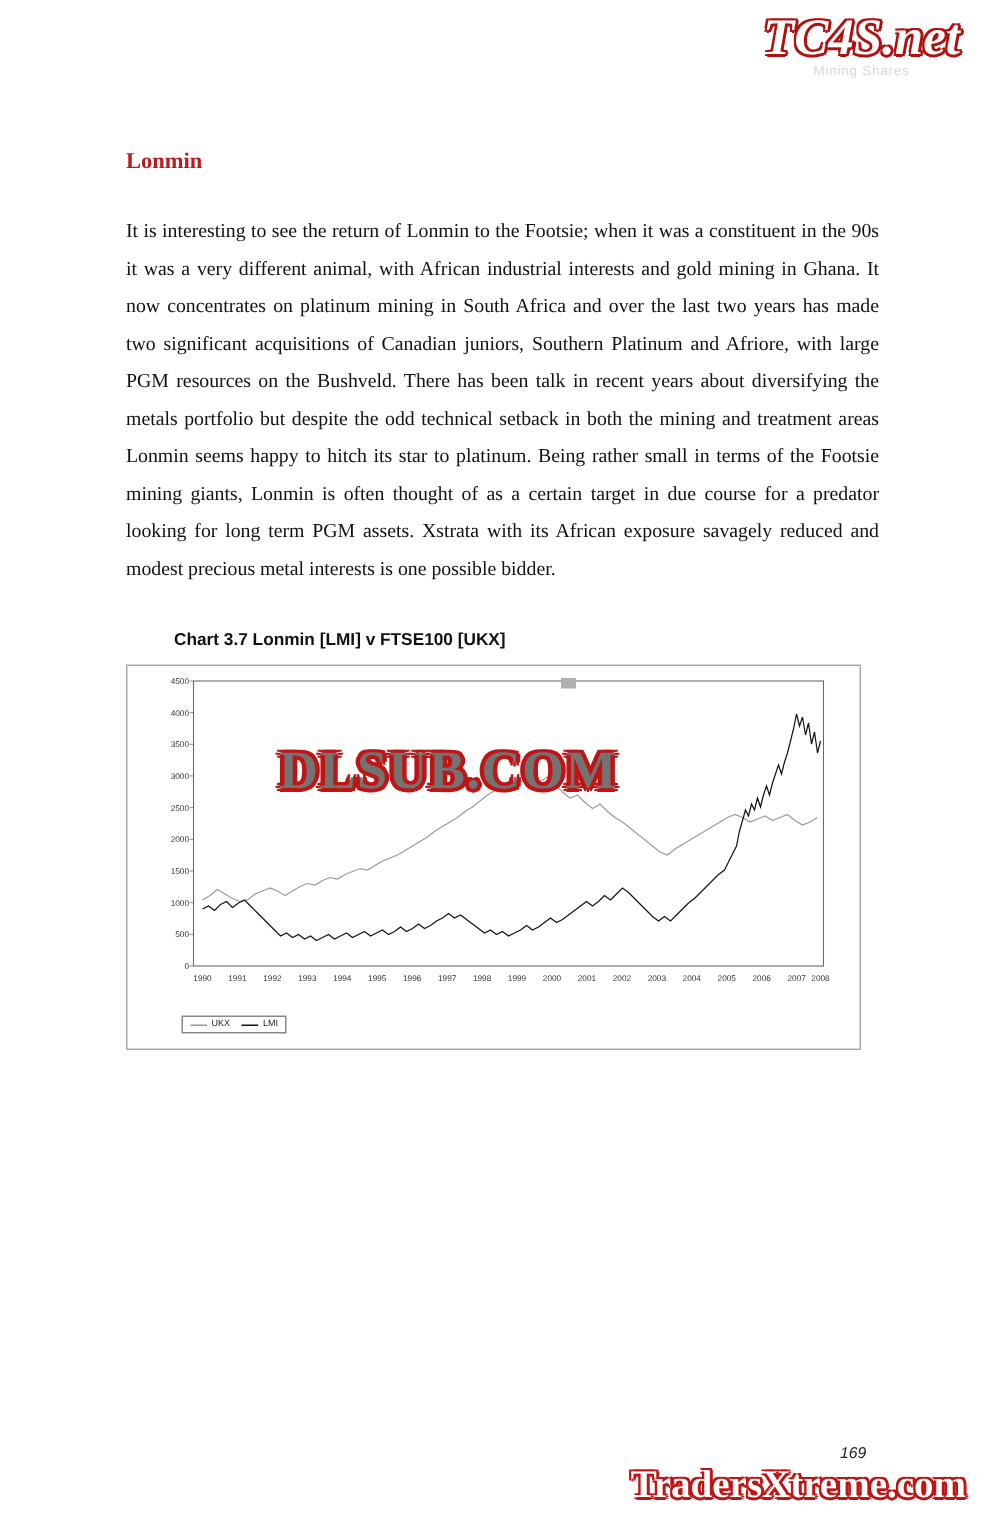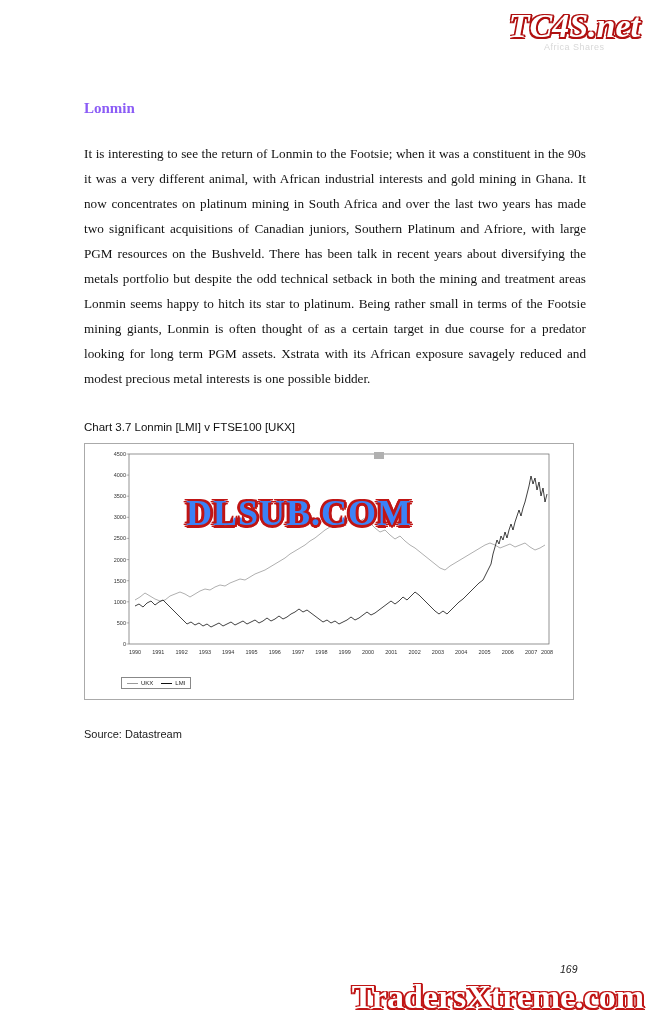--- a/index.html
+++ b/index.html
@@ -41,23 +41,23 @@
   .wm-top .wm-sub {
     font-size: 9px;
     color: #d8d8d8;
     letter-spacing: 0.5px;
     margin-top: -2px;
     font-family: "Liberation Sans", sans-serif;
   }
 
   .wm-bottom {
     position: absolute;
-    bottom: 8px;
+    bottom: 19px;
     right: 18px;
-    font-size: 34px;
+    font-size: 26px;
     font-weight: bold;
     color: #ffffff;
     font-family: "Liberation Serif", serif;
     text-shadow:
       -1.5px -1.5px 0 #c01515,
        1.5px -1.5px 0 #c01515,
       -1.5px  1.5px 0 #c01515,
        1.5px  1.5px 0 #c01515,
        0px    2px   0 #c01515,
        2px    0px   0 #c01515;
@@ -66,21 +66,21 @@
 
   .wm-chart {
     position: absolute;
     top: 492px;
     left: 0;
     width: 598px;
     text-align: center;
     font-size: 36px;
     font-weight: bold;
     font-family: "Liberation Serif", serif;
-    color: #3b82f6;
+    color: #737373;
     letter-spacing: 1px;
     text-shadow:
       -2px -2px 0 #c01515,
        2px -2px 0 #c01515,
       -2px  2px 0 #c01515,
        2px  2px 0 #c01515,
        0px  3px 0 #c01515,
        3px  0px 0 #c01515,
       -3px  0px 0 #c01515;
     z-index: 20;
@@ -90,42 +90,43 @@
   
   .page {
     position: absolute;
     left: 84px;
     top: 0;
     width: 502px;
   }
 
   .heading {
     font-size: 15px;
-    color: #8b5cf6;
+    color: #b91c1c;
     margin-top: 100px;
     margin-bottom: 18px;
     font-family: "Liberation Serif", serif;
   }
 
   .body-text {
     font-size: 13.2px;
     line-height: 25px;
     text-align: justify;
     color: #111111;
     font-family: "Liberation Serif", serif;
     margin-top: 24px;
   }
 
   .chart-title {
     margin-top: 30px;
     margin-bottom: 10px;
     font-family: "Liberation Sans", sans-serif;
     font-size: 11.5px;
-    font-weight: normal;
+    font-weight: bold;
     color: #111111;
+    margin-left: 32px;
   }
 
   .chart-frame {
     position: relative;
     width: 490px;
     height: 257px;
     border: 1px solid #aaaaaa;
     background: #ffffff;
     box-sizing: border-box;
   }
@@ -165,21 +166,21 @@
     line-height: 1;
   }
   .legend-item { display: flex; align-items: center; gap: 3px; }
   .legend-swatch { display: inline-block; width: 11px; height: 1px; }
 </style>
 </head>
 <body>
 
 <div class="wm-top">
   <div class="wm-main">TC4S.net</div>
-  <div class="wm-sub">Africa Shares</div>
+  <div class="wm-sub">Mining Shares</div>
 </div>
 
 <div class="page">
 
   <h1 class="heading">Lonmin</h1>
 
   <p class="body-text">It is interesting to see the return of Lonmin to the Footsie; when it was a constituent in the 90s it was a very different animal, with African industrial interests and gold mining in Ghana. It now concentrates on platinum mining in South Africa and over the last two years has made two significant acquisitions of Canadian juniors, Southern Platinum and Afriore, with large PGM resources on the Bushveld. There has been talk in recent years about diversifying the metals portfolio but despite the odd technical setback in both the mining and treatment areas Lonmin seems happy to hitch its star to platinum. Being rather small in terms of the Footsie mining giants, Lonmin is often thought of as a certain target in due course for a predator looking for long term PGM assets. Xstrata with its African exposure savagely reduced and modest precious metal interests is one possible bidder.</p>
 
   <div class="chart-title">Chart 3.7 Lonmin [LMI] v FTSE100 [UKX]</div>
 
@@ -247,20 +248,19 @@
         <span class="legend-swatch" style="background:#9a9a9a"></span>
         <span>UKX</span>
       </span>
       <span class="legend-item">
         <span class="legend-swatch" style="background:#111111"></span>
         <span>LMI</span>
       </span>
     </div>
   </div>
 
-  <div class="source">Source: Datastream</div>
 </div>
 
 <div class="wm-chart">DLSUB.COM</div>
 
 <div class="page-number">169</div>
 
 <div class="wm-bottom">TradersXtreme.com</div>
 
 </body></html>

